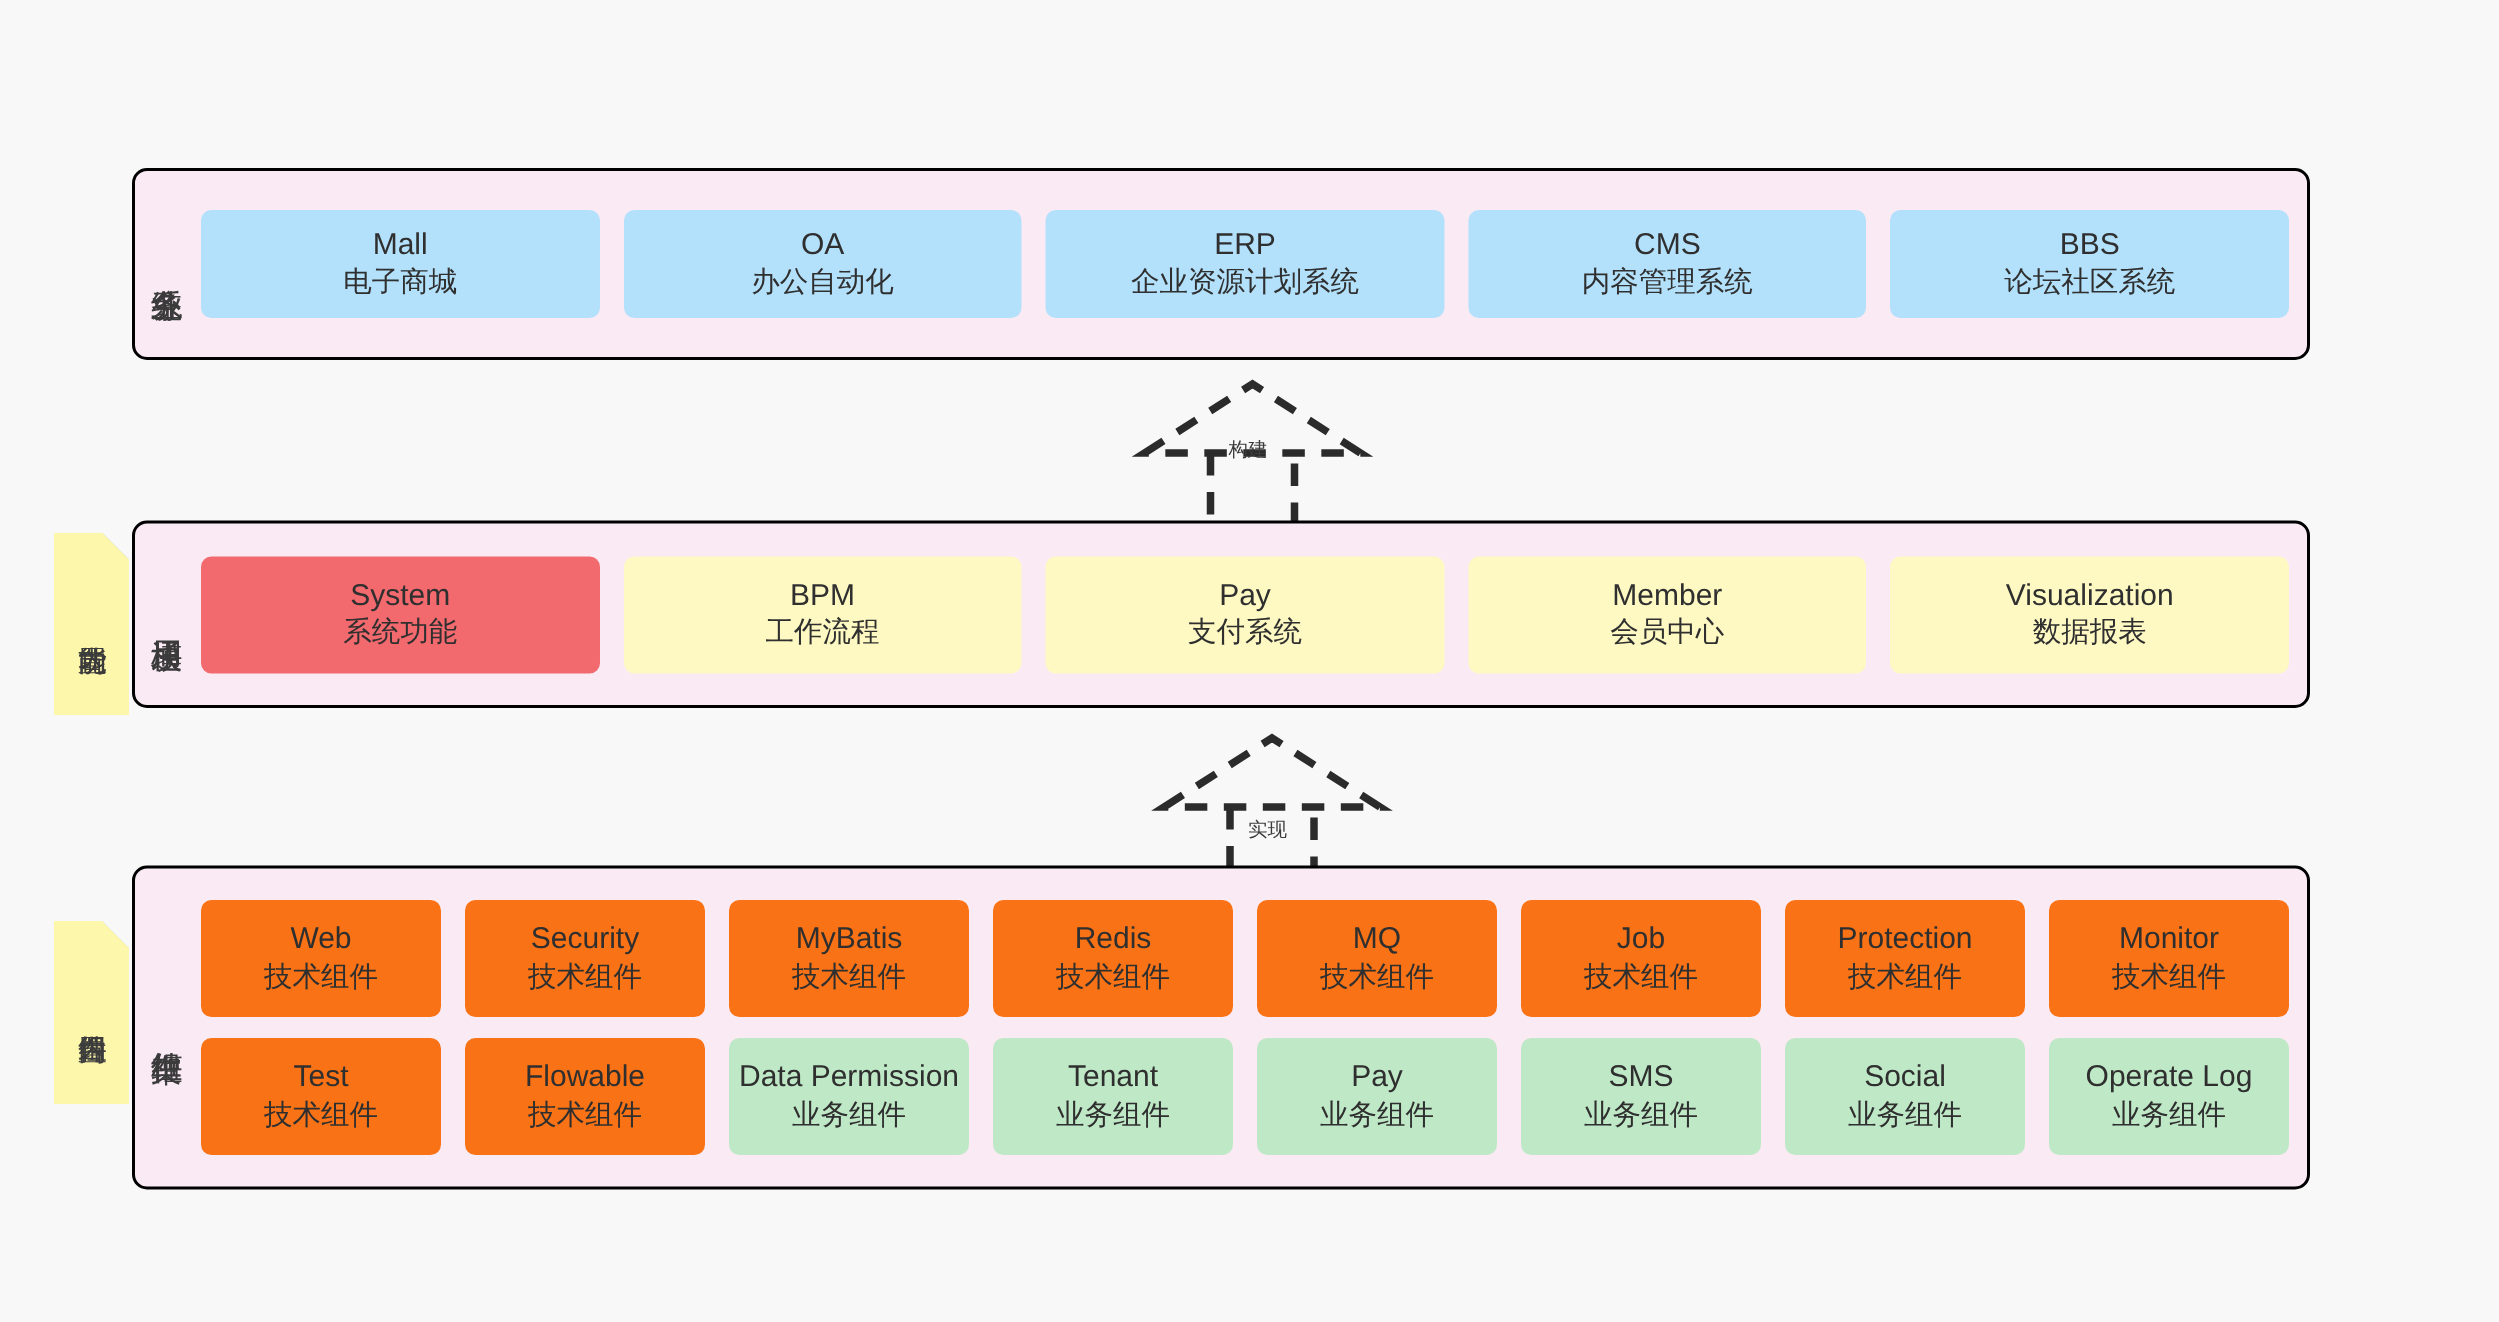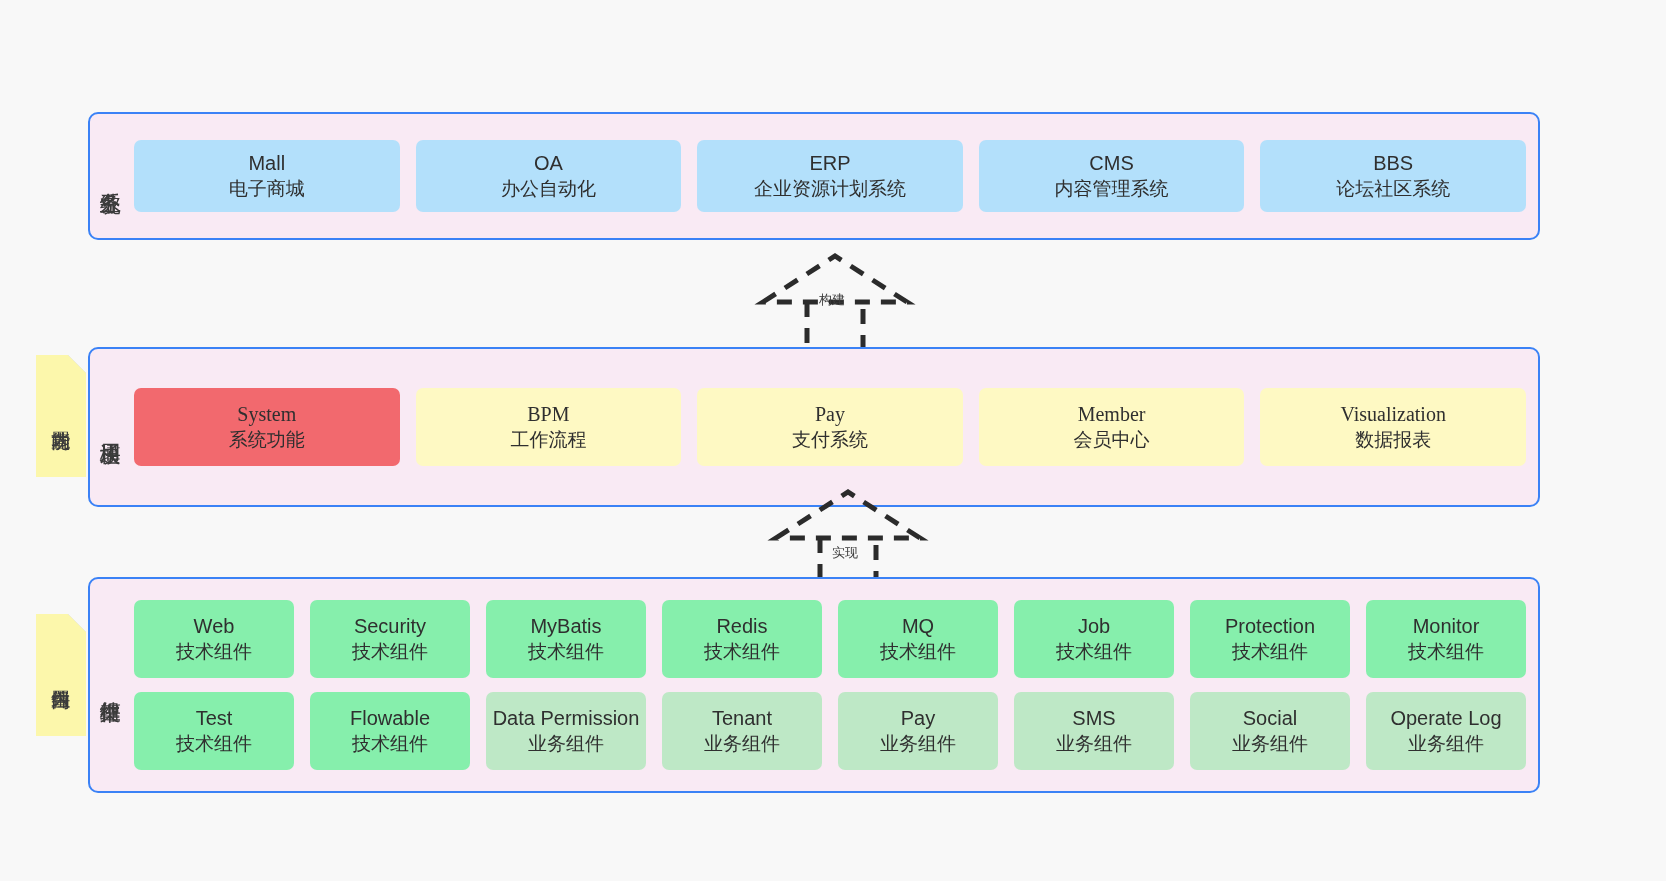--- a/index.html
+++ b/index.html
@@ -23,21 +23,21 @@
     left: 0; top: 0;
     width: 1666px;
     height: 881px;
   }
 
   
   .layer {
     position: absolute;
     box-sizing: border-box;
     background: #f9eaf4;
-    border: 2px solid #3b82f6;
+    border: 2px solid #000000;
     border-radius: 10px;
     display: flex;
     flex-direction: row;
     align-items: stretch;
   }
 
   .layer-label {
     flex: 0 0 auto;
     width: 40px;
     display: flex;
@@ -86,33 +86,33 @@
   }
   .card .t2 {
     font-size: 19px;
     color: #2f2f2f;
   }
 
   
   .c-blue       { background: #b3e0fb; }
   .c-red        { background: #f2696e; }
   .c-pink       { background: #fef9c3; }
-  .c-green      { background: #86efac; }
+  .c-green      { background: #f97316; }
   .c-greenlight { background: #bee8c6; }
 
   
   #layer-business {
     left: 88px;  top: 112px;
     width: 1452px; height: 128px;
   }
   #layer-business .card { height: 72px; }
 
   #layer-common {
     left: 88px;  top: 347px;
-    width: 1452px; height: 160px; font-family: Liberation Serif, serif;
+    width: 1452px; height: 125px;
   }
   #layer-common .card { height: 78px; }
 
   #layer-framework {
     left: 88px;  top: 577px;
     width: 1452px; height: 216px;
   }
   #layer-framework .card { height: 78px; }
 
   

